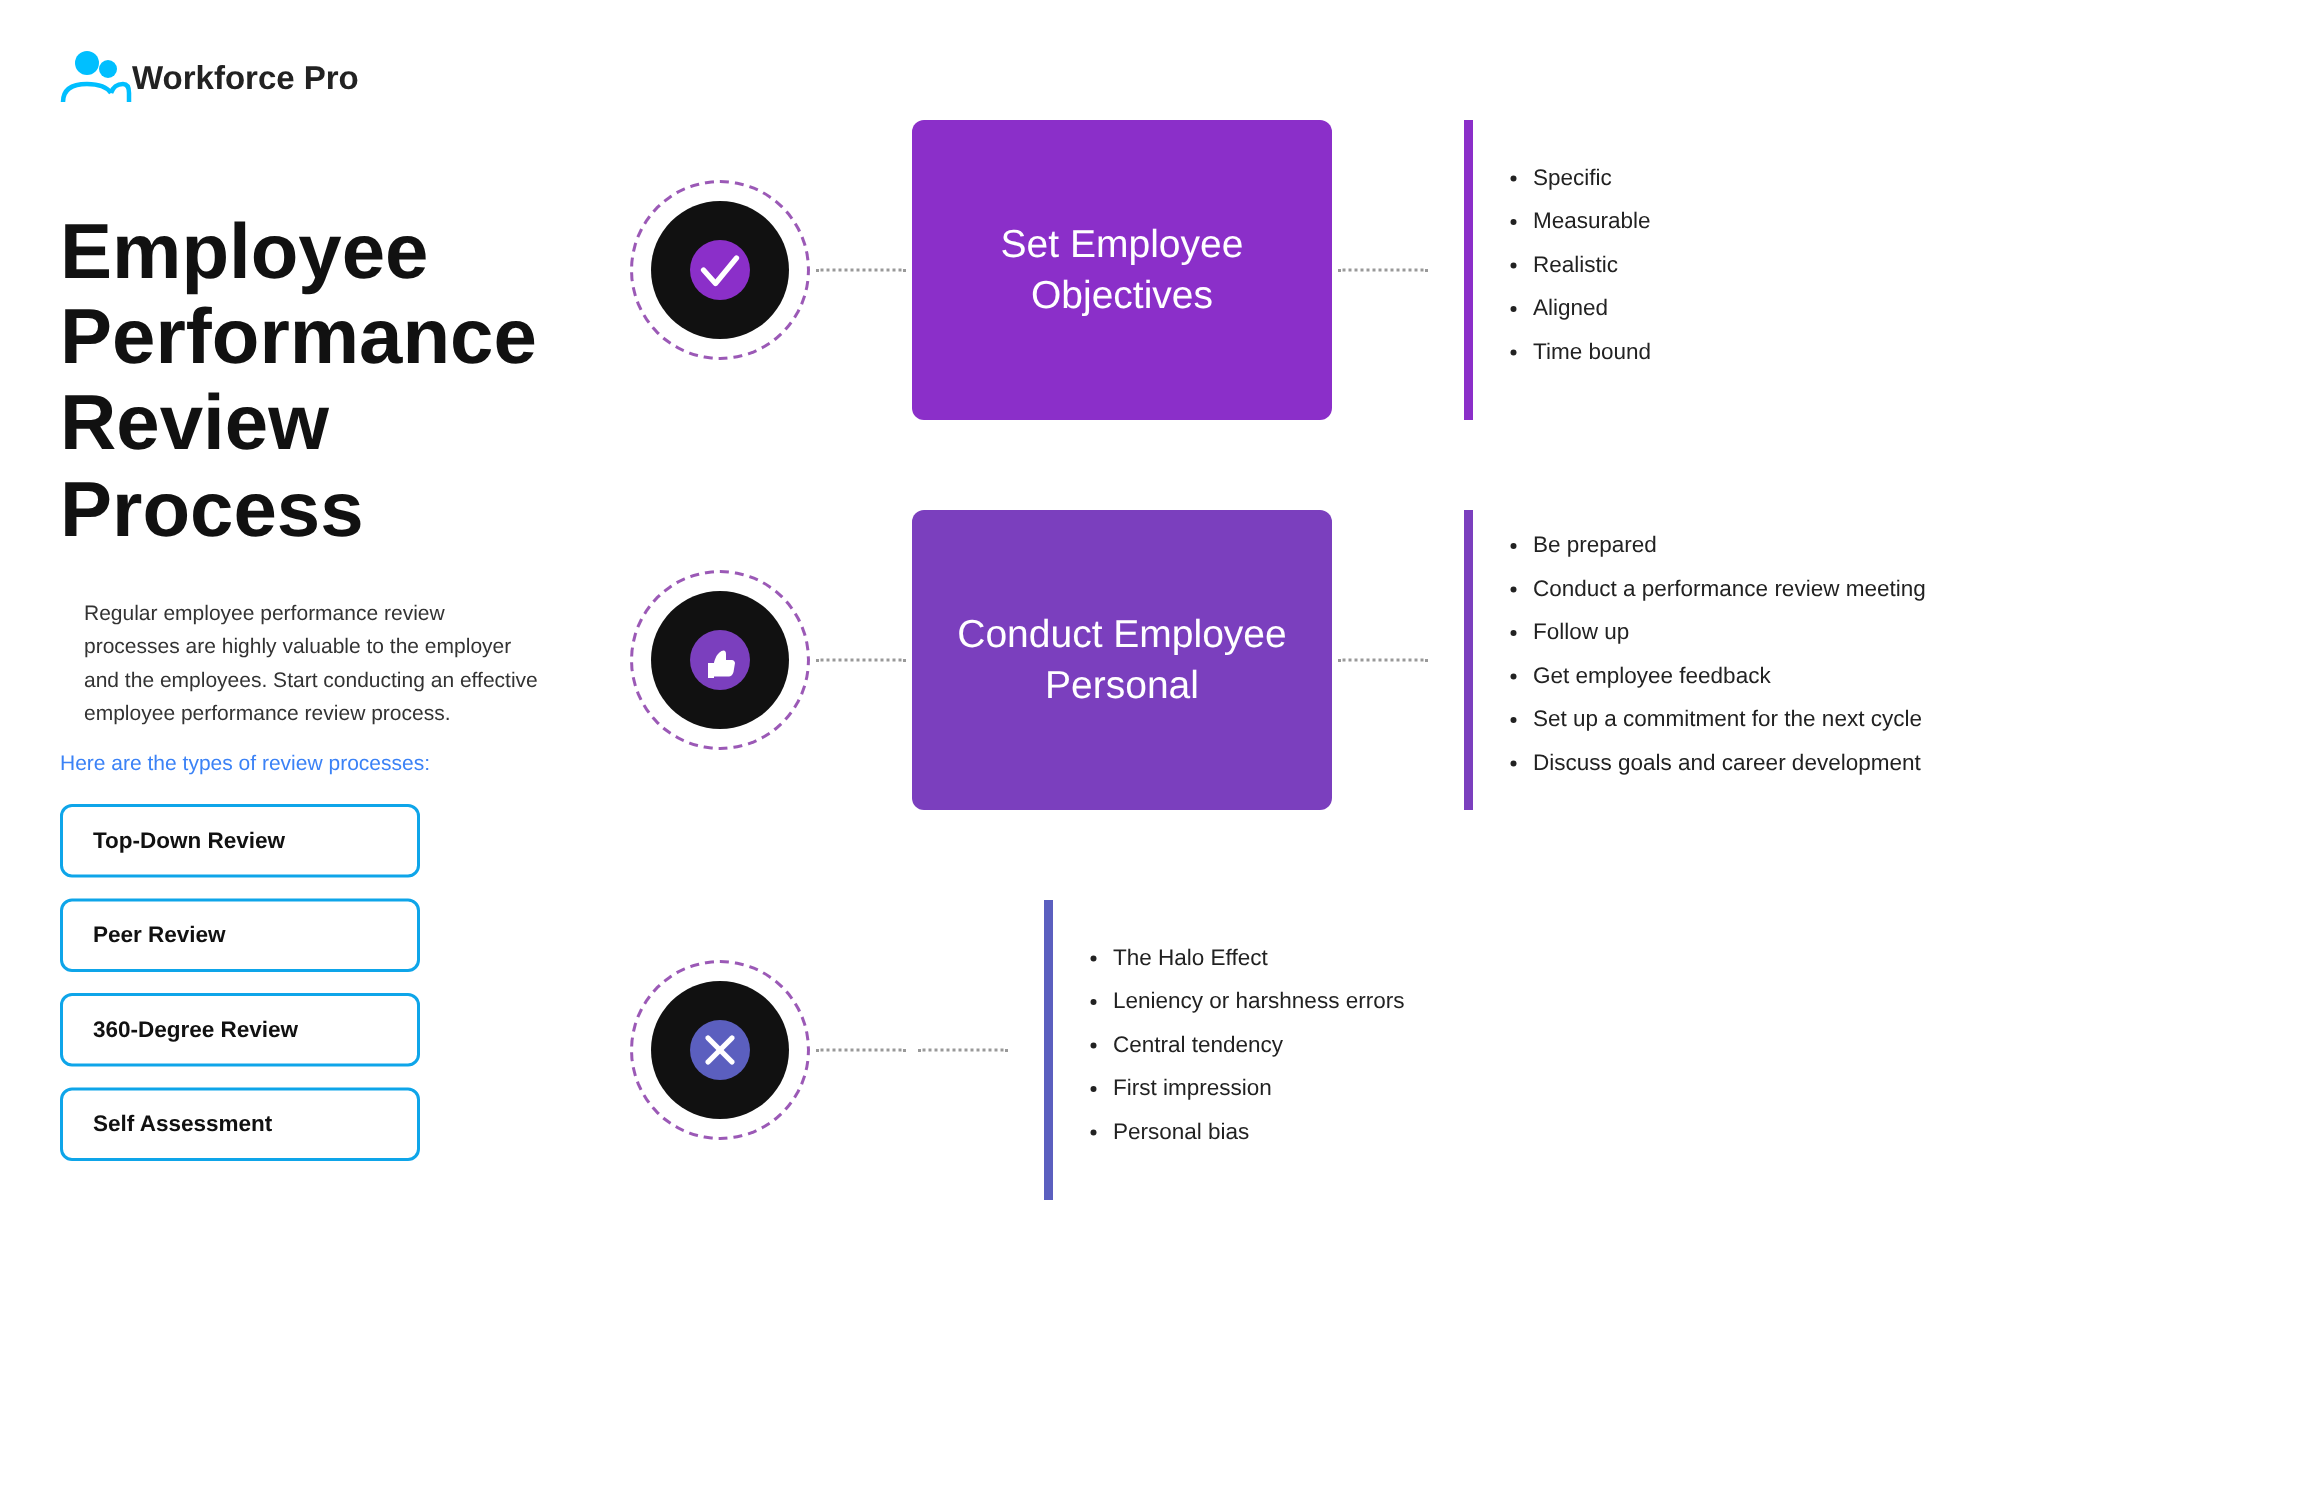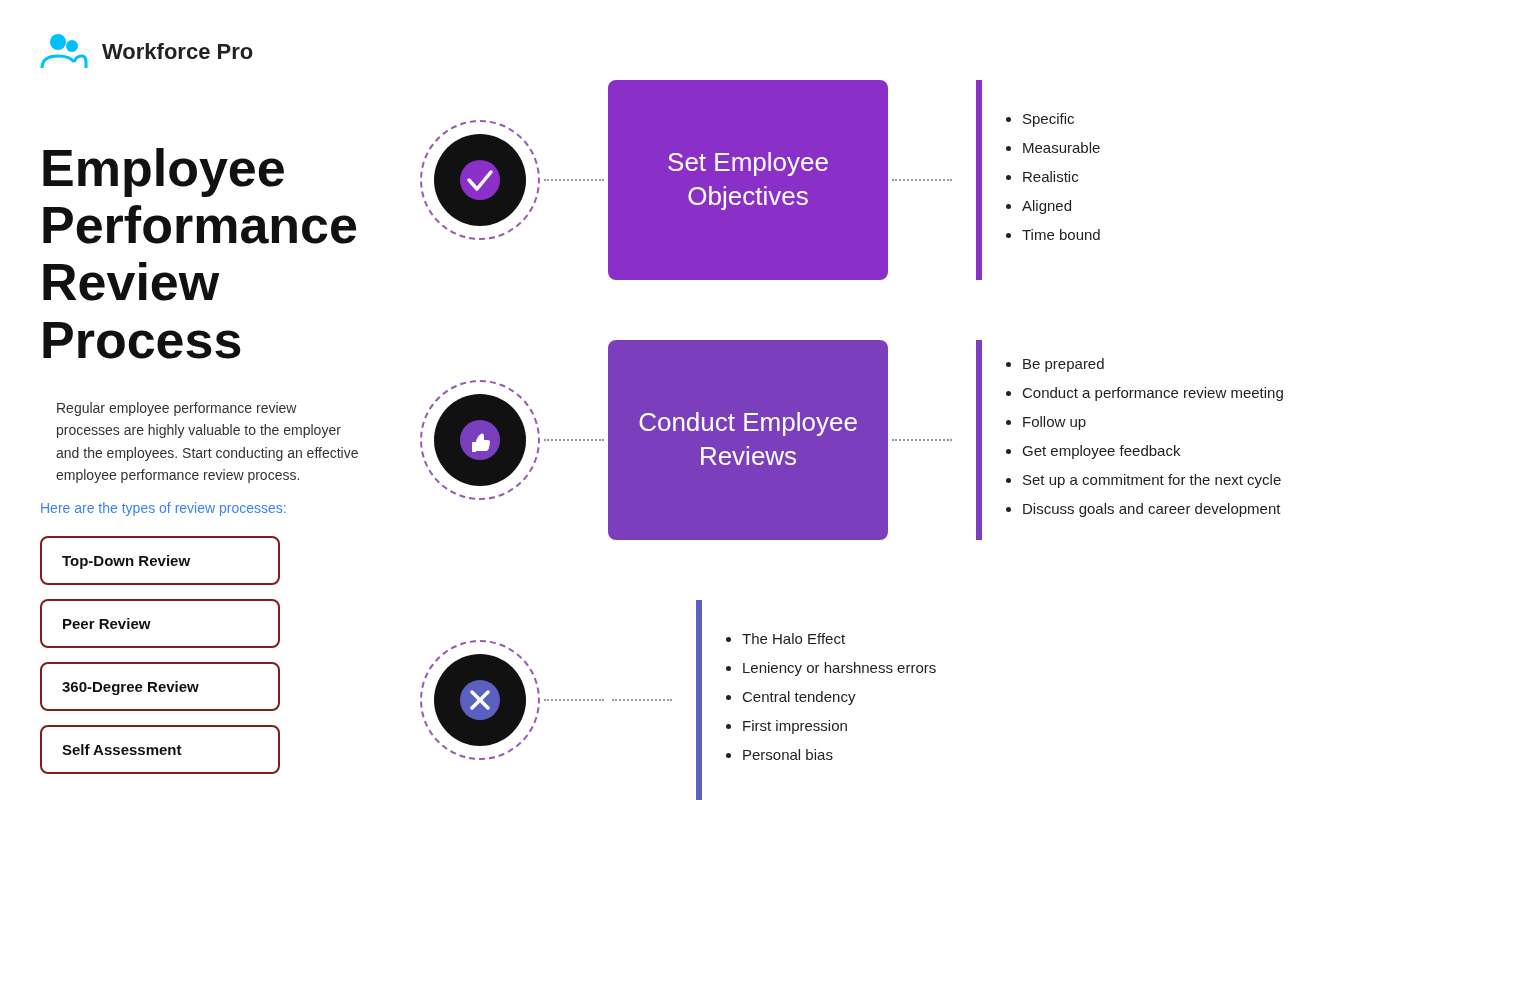--- a/index.html
+++ b/index.html
@@ -10,21 +10,20 @@
       min-height: 994px;
       position: relative;
       overflow-x: hidden;
     }
 
     
     .header {
       display: flex;
       align-items: center;
       padding: 28px 40px;
-      gap: 14px;
       text-align: right;
     }
     .logo-icon {
       width: 48px;
       height: 48px;
     }
     .brand-name {
       font-size: 22px;
       font-weight: 600;
       color: #222;
@@ -53,21 +52,21 @@
     }
     .review-types-label {
       font-size: 14px;
       color: #3b82f6;
       margin-bottom: 20px;
     }
     .review-button {
       display: block;
       width: 240px;
       padding: 14px 20px;
-      border: 2px solid #7f1d1d;
+      border: 2px solid #0ea5e9;
       border-radius: 8px;
       background: white;
       font-size: 15px;
       font-weight: 700;
       color: #111;
       margin-bottom: 14px;
       cursor: pointer;
       text-align: left;
     }
 
@@ -232,21 +231,21 @@
 
         <svg class="circle-icon-svg" viewBox="0 0 44 44" fill="none">
           <circle cx="22" cy="22" r="20" fill="#7B3FBE"></circle>
           <path d="M14 24 L14 34 L18 34 L18 24 Z" fill="white"></path>
           <path d="M18 24 C18 24 19 18 23 16 C25 15 26 16 26 18 L26 22 L30 22 C31 22 32 23 32 24 L31 30 C30.5 32 29 33 28 33 L18 33" fill="white"></path>
         </svg>
       </div>
     </div>
     <div class="dotted-line"></div>
     <div class="process-box box-medium-purple">
-      <span class="process-box-text">Conduct Employee Reviews</span>
+      <span class="process-box-text">Conduct Employee Personal</span>
     </div>
     <div class="dotted-line"></div>
     <div class="accent-bar bar-medium-purple"></div>
     <ul class="bullet-list">
       <li>Be prepared</li>
       <li>Conduct a performance review meeting</li>
       <li>Follow up</li>
       <li>Get employee feedback</li>
       <li>Set up a commitment for the next cycle</li>
       <li>Discuss goals and career development</li>

